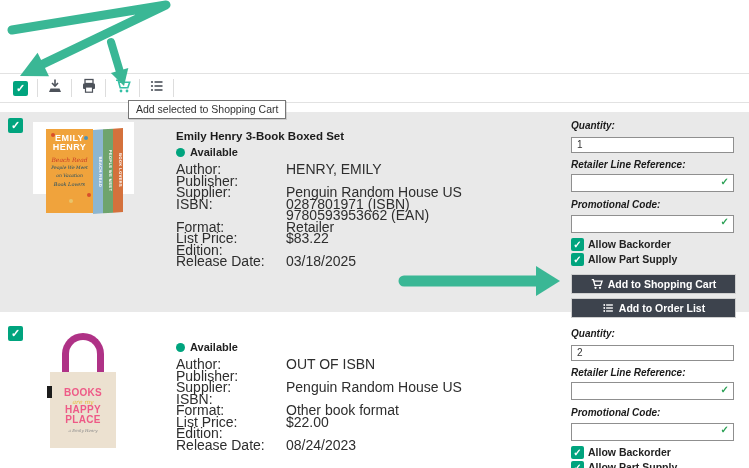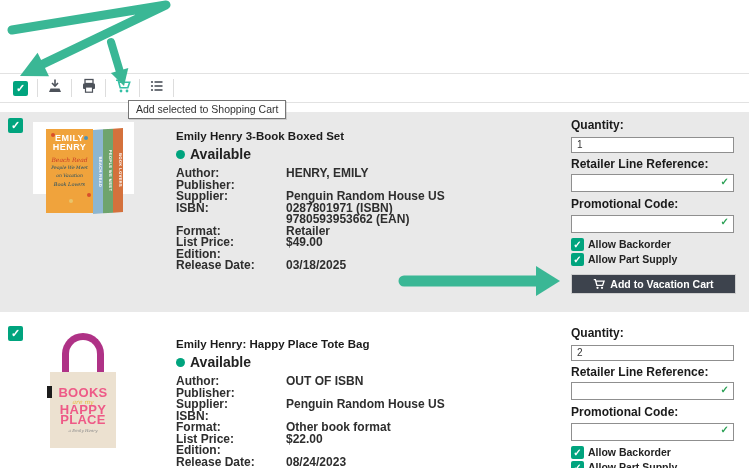--- a/index.html
+++ b/index.html
@@ -47,36 +47,36 @@
   .spine{width:10px;height:84px;writing-mode:vertical-rl;font-size:4px;font-weight:bold;color:#fff;
     text-align:center;overflow:hidden;letter-spacing:.4px;}
   .sp1{background:#8db6d0;}.sp2{background:#6fa46d;}.sp3{background:#d4713c;}
 
   
   .handle{position:absolute;left:29px;top:5px;width:42px;height:46px;border:7px solid #af3286;
     border-bottom:none;border-radius:22px 22px 0 0;box-sizing:border-box;}
   .bag{position:absolute;left:17px;top:44px;width:66px;height:76px;background:#ece1d0;
     display:flex;flex-direction:column;align-items:center;justify-content:center;}
   .tag{position:absolute;left:-3px;top:14px;width:5px;height:12px;background:#1c1c1c;}
-  .bag .pink{font-size:13px;font-weight:900;color:#ee5a87;line-height:10px;letter-spacing:.3px;}
+  .bag .pink{font-size:10px;font-weight:900;color:#ee5a87;line-height:10px;letter-spacing:.3px;}
   .bag .yell{font-family:"DejaVu Serif",serif;font-style:italic;font-size:6px;color:#e8b83c;line-height:7px;}
   .bag .by{font-family:"DejaVu Serif",serif;font-style:italic;font-size:4px;color:#8a8a8a;margin-top:3px;}
 
   
   .details{position:absolute;left:148px;top:18px;width:320px;color:#2e2e2e;margin-left:28px;}
   .ptitle{font-size:11.5px;font-weight:bold;color:#1b1b1b;line-height:13px;}
-  .avail{display:flex;align-items:center;gap:5px;margin-top:3px;font-size:14px;font-weight:bold;color:#222;}
+  .avail{display:flex;align-items:center;gap:5px;margin-top:3px;font-size:11px;font-weight:bold;color:#222;}
   .dot{width:9px;height:9px;border-radius:50%;background:var(--accent);}
-  .dgrid{margin-top:6px;font-size:12px;line-height:11.5px;font-weight:bold;}
+  .dgrid{margin-top:6px;font-size:14px;line-height:11.5px;}
   .drow{display:flex;}
   .dlabel{width:110px;flex:0 0 110px;}
 
   
   .panel{position:absolute;left:571px;top:8px;width:163px;}
-  .flabel{font-size:12px;font-weight:bold;color:#1a1a1a;line-height:11px;margin-bottom:3px;}
+  .flabel{font-size:10px;font-weight:bold;color:#1a1a1a;line-height:11px;margin-bottom:3px;font-style:italic;}
   .fwrap{position:relative;}
   .panel input{width:100%;box-sizing:border-box;border:1px solid #8f8f8f;background:#fff;
     font-family:inherit;font-size:10px;color:#333;padding:0 5px;outline:none;}
   .inp-qty{height:16px;margin-bottom:6px;}
   .inp-chk{height:18px;}
   .mb1{margin-bottom:7px;}
   .mb2{margin-bottom:5px;}
   .fcheck{position:absolute;right:5px;top:3px;font-size:10px;font-weight:bold;color:var(--field-check);pointer-events:none;}
   .cbrow{display:flex;align-items:center;gap:4px;font-size:10.5px;font-weight:bold;color:#222;
     margin-bottom:2px;height:13px;cursor:pointer;}
@@ -197,21 +197,21 @@
               <div>0287801971 (ISBN)</div>
               <div>9780593953662 (EAN)</div>
             </div>
           </div>
         <div class="drow">
             <div class="dlabel">Format:</div>
             <div>Retailer</div>
           </div>
         <div class="drow">
             <div class="dlabel">List Price:</div>
-            <div>$49.00</div>
+            <div>$83.22</div>
           </div>
         <div class="drow">
             <div class="dlabel">Edition:</div>
             <div></div>
           </div>
         <div class="drow">
             <div class="dlabel">Release Date:</div>
             <div>03/18/2025</div>
           </div>
       </div>
@@ -240,21 +240,36 @@
       </div>
       <div class="btns">
         <div class="btn">
           <span style="display:flex;">
             <svg width="12" height="12" viewBox="0 0 16 16">
                 <path d="M1 2.2h2.2l2 7.6h7.6l1.9-5.6H4" fill="none" stroke="#fff" stroke-width="1.8"></path>
                 <circle cx="6" cy="13" r="1.5" fill="#fff"></circle>
                 <circle cx="12" cy="13" r="1.5" fill="#fff"></circle>
               </svg>
           </span>
-          <span>Add to Vacation Cart</span>
+          <span>Add to Shopping Cart</span>
+        </div>
+        <div class="btn">
+          <span style="display:flex;">
+            <svg width="12" height="12" viewBox="0 0 16 16">
+                <g fill="#fff">
+                  <circle cx="3" cy="4" r="1.2"></circle>
+                  <rect x="5.5" y="3.1" width="9" height="1.8"></rect>
+                  <circle cx="3" cy="8" r="1.2"></circle>
+                  <rect x="5.5" y="7.1" width="9" height="1.8"></rect>
+                  <circle cx="3" cy="12" r="1.2"></circle>
+                  <rect x="5.5" y="11.1" width="9" height="1.8"></rect>
+                </g>
+              </svg>
+          </span>
+          <span>Add to Order List</span>
         </div>
       </div>
     </div>
   </div>
 
   <div class="row row2">
     <div class="rowcb cb cb15"><span>✓</span></div>
 
     <div class="imgbox imgbox2">
       <div class="handle"></div>
@@ -262,21 +277,20 @@
         <div class="tag"></div>
         <div class="pink">BOOKS</div>
         <div class="yell">are my</div>
         <div class="pink">HAPPY</div>
         <div class="pink">PLACE</div>
         <div class="by">a Emily Henry</div>
       </div>
     </div>
 
     <div class="details">
-      <div class="ptitle">Emily Henry: Happy Place Tote Bag</div>
       <div class="avail">
         <span class="dot"></span>
         <span>Available</span>
       </div>
       <div class="dgrid">
         <div class="drow">
             <div class="dlabel">Author:</div>
             <div>OUT OF ISBN</div>
           </div>
         <div class="drow">

